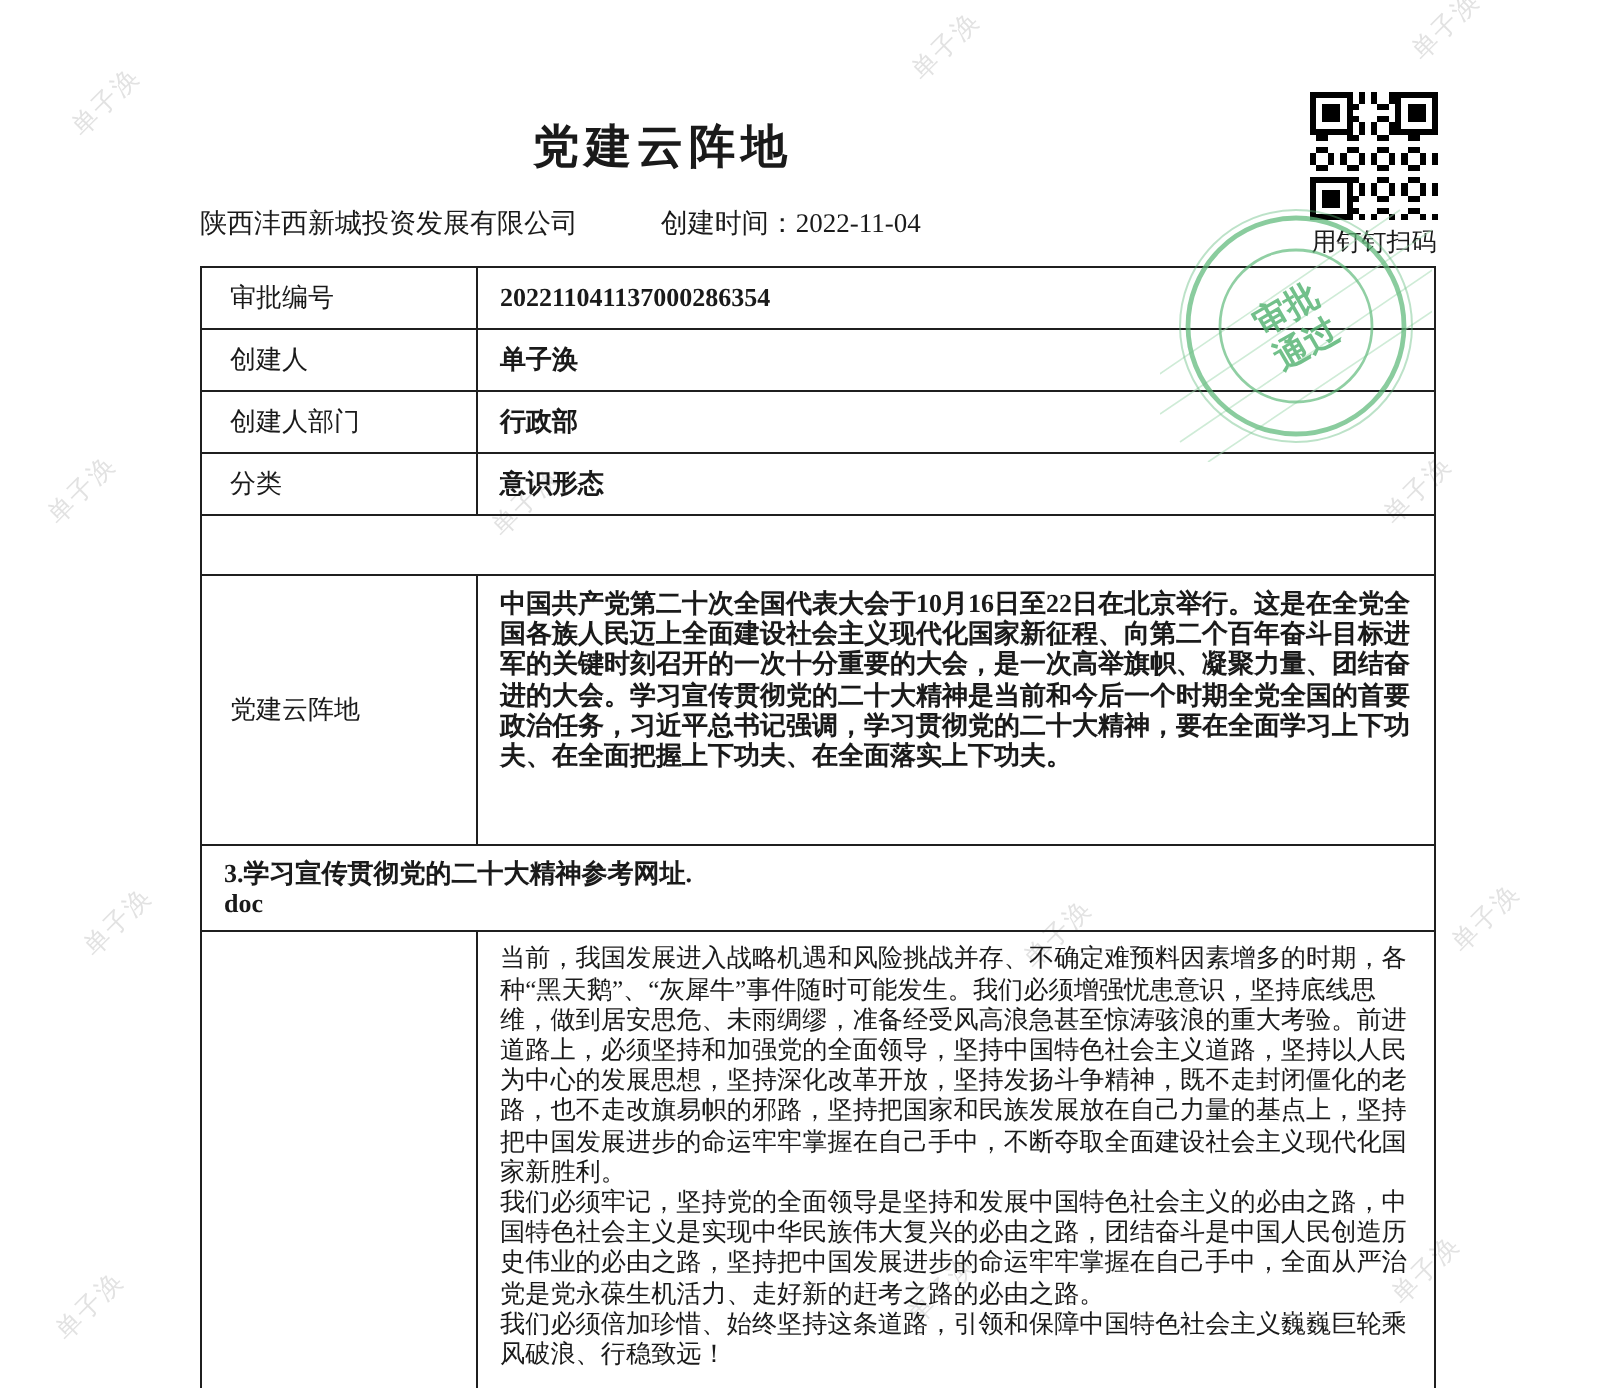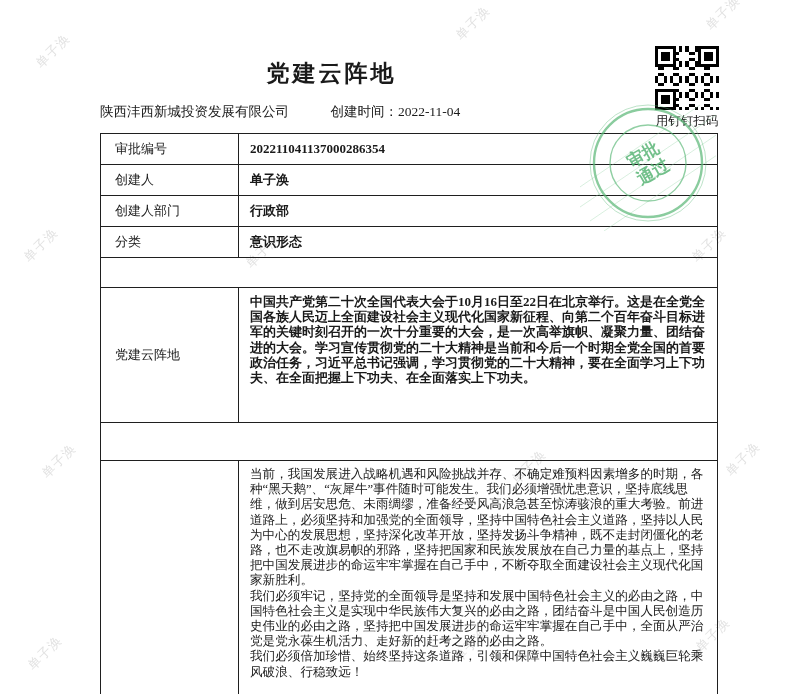--- a/index.html
+++ b/index.html
@@ -222,20 +222,24 @@
     </div>
 
     <div class="frow row-detail">
       <div class="lcell">党建云阵地</div>
       <div class="vcell">
         <p>中国共产党第二十次全国代表大会于10月16日至22日在北京举行。这是在全党全国各族人民迈上全面建设社会主义现代化国家新征程、向第二个百年奋斗目标进军的关键时刻召开的一次十分重要的大会，是一次高举旗帜、凝聚力量、团结奋进的大会。学习宣传贯彻党的二十大精神是当前和今后一个时期全党全国的首要政治任务，习近平总书记强调，学习贯彻党的二十大精神，要在全面学习上下功夫、在全面把握上下功夫、在全面落实上下功夫。</p>
       </div>
     </div>
 
     <div class="frow row-attach">
+      <div class="vcell" style="display:block;">
+        <span class="attach-line">3.学习宣传贯彻党的二十大精神参考网址.</span>
+        <span class="attach-line">doc</span>
+      </div>
     </div>
 
     <div class="frow row-approval">
       <div class="lcell"></div>
       <div class="approval-col">
         <div class="approval-main">
           <p>当前，我国发展进入战略机遇和风险挑战并存、不确定难预料因素增多的时期，各种“黑天鹅”、“灰犀牛”事件随时可能发生。我们必须增强忧患意识，坚持底线思维，做到居安思危、未雨绸缪，准备经受风高浪急甚至惊涛骇浪的重大考验。前进道路上，必须坚持和加强党的全面领导，坚持中国特色社会主义道路，坚持以人民为中心的发展思想，坚持深化改革开放，坚持发扬斗争精神，既不走封闭僵化的老路，也不走改旗易帜的邪路，坚持把国家和民族发展放在自己力量的基点上，坚持把中国发展进步的命运牢牢掌握在自己手中，不断夺取全面建设社会主义现代化国家新胜利。</p>
           <p>我们必须牢记，坚持党的全面领导是坚持和发展中国特色社会主义的必由之路，中国特色社会主义是实现中华民族伟大复兴的必由之路，团结奋斗是中国人民创造历史伟业的必由之路，坚持把中国发展进步的命运牢牢掌握在自己手中，全面从严治党是党永葆生机活力、走好新的赶考之路的必由之路。</p>
           <p>我们必须倍加珍惜、始终坚持这条道路，引领和保障中国特色社会主义巍巍巨轮乘风破浪、行稳致远！</p>
 

